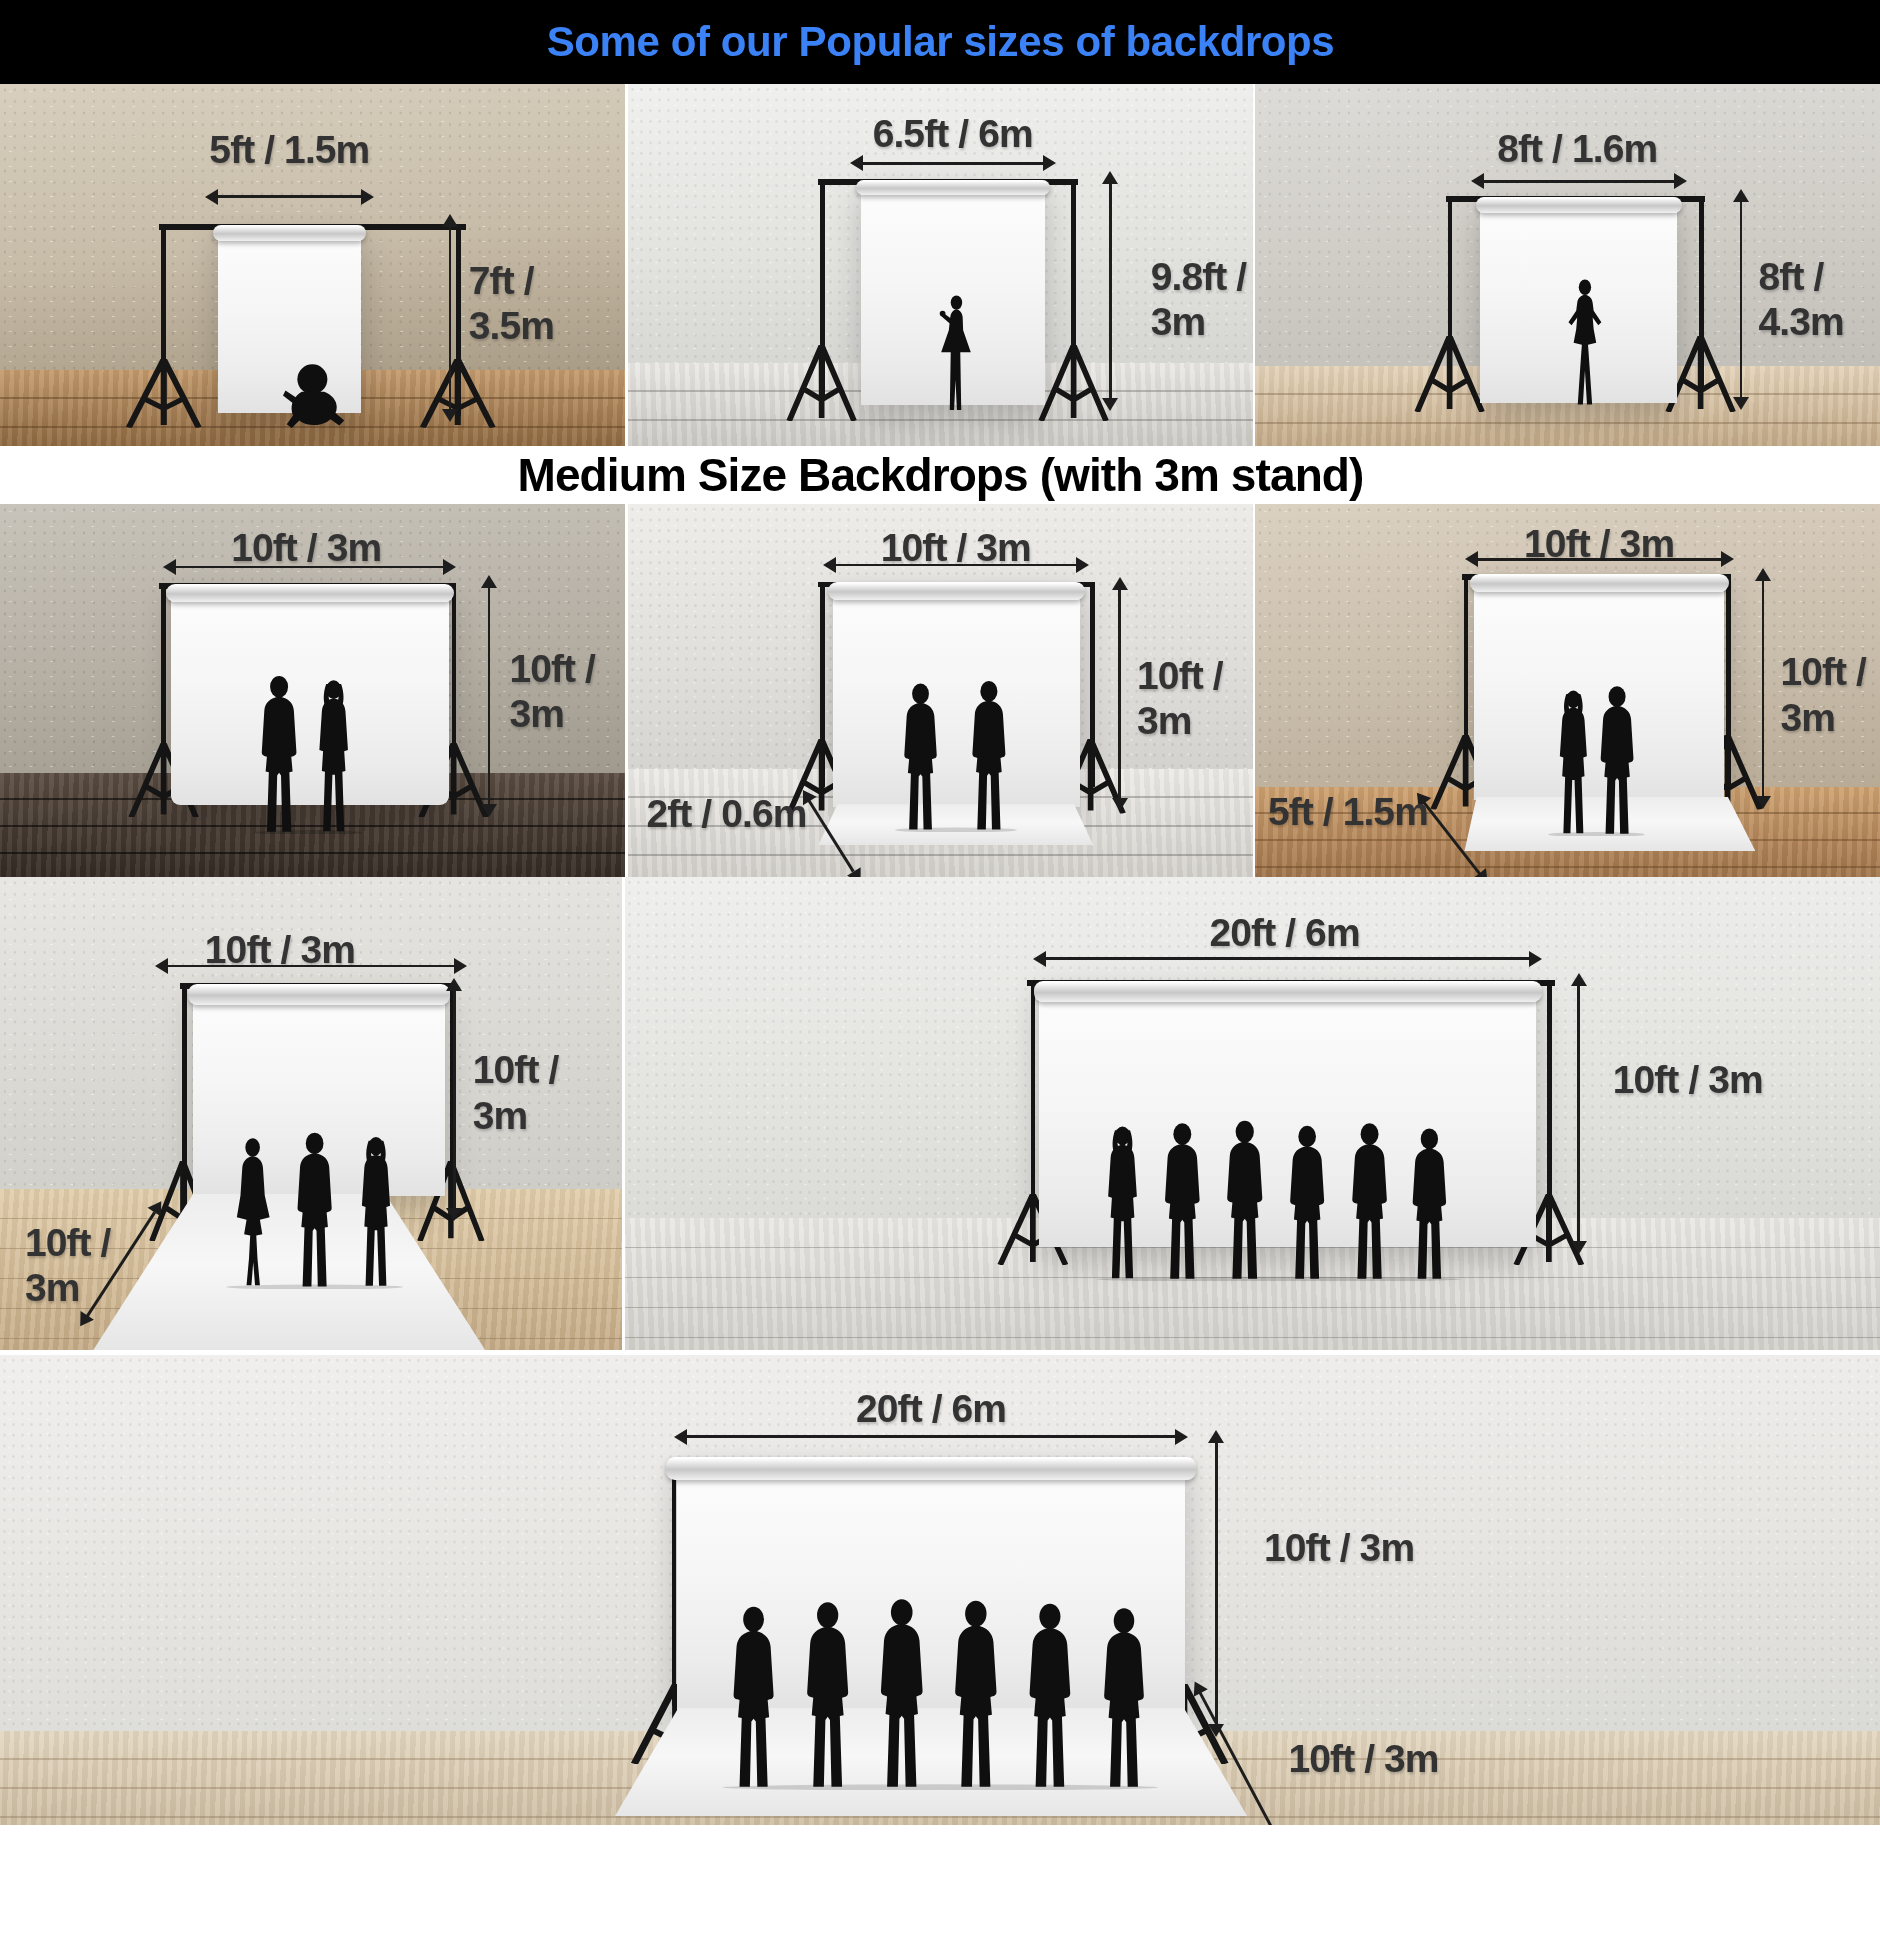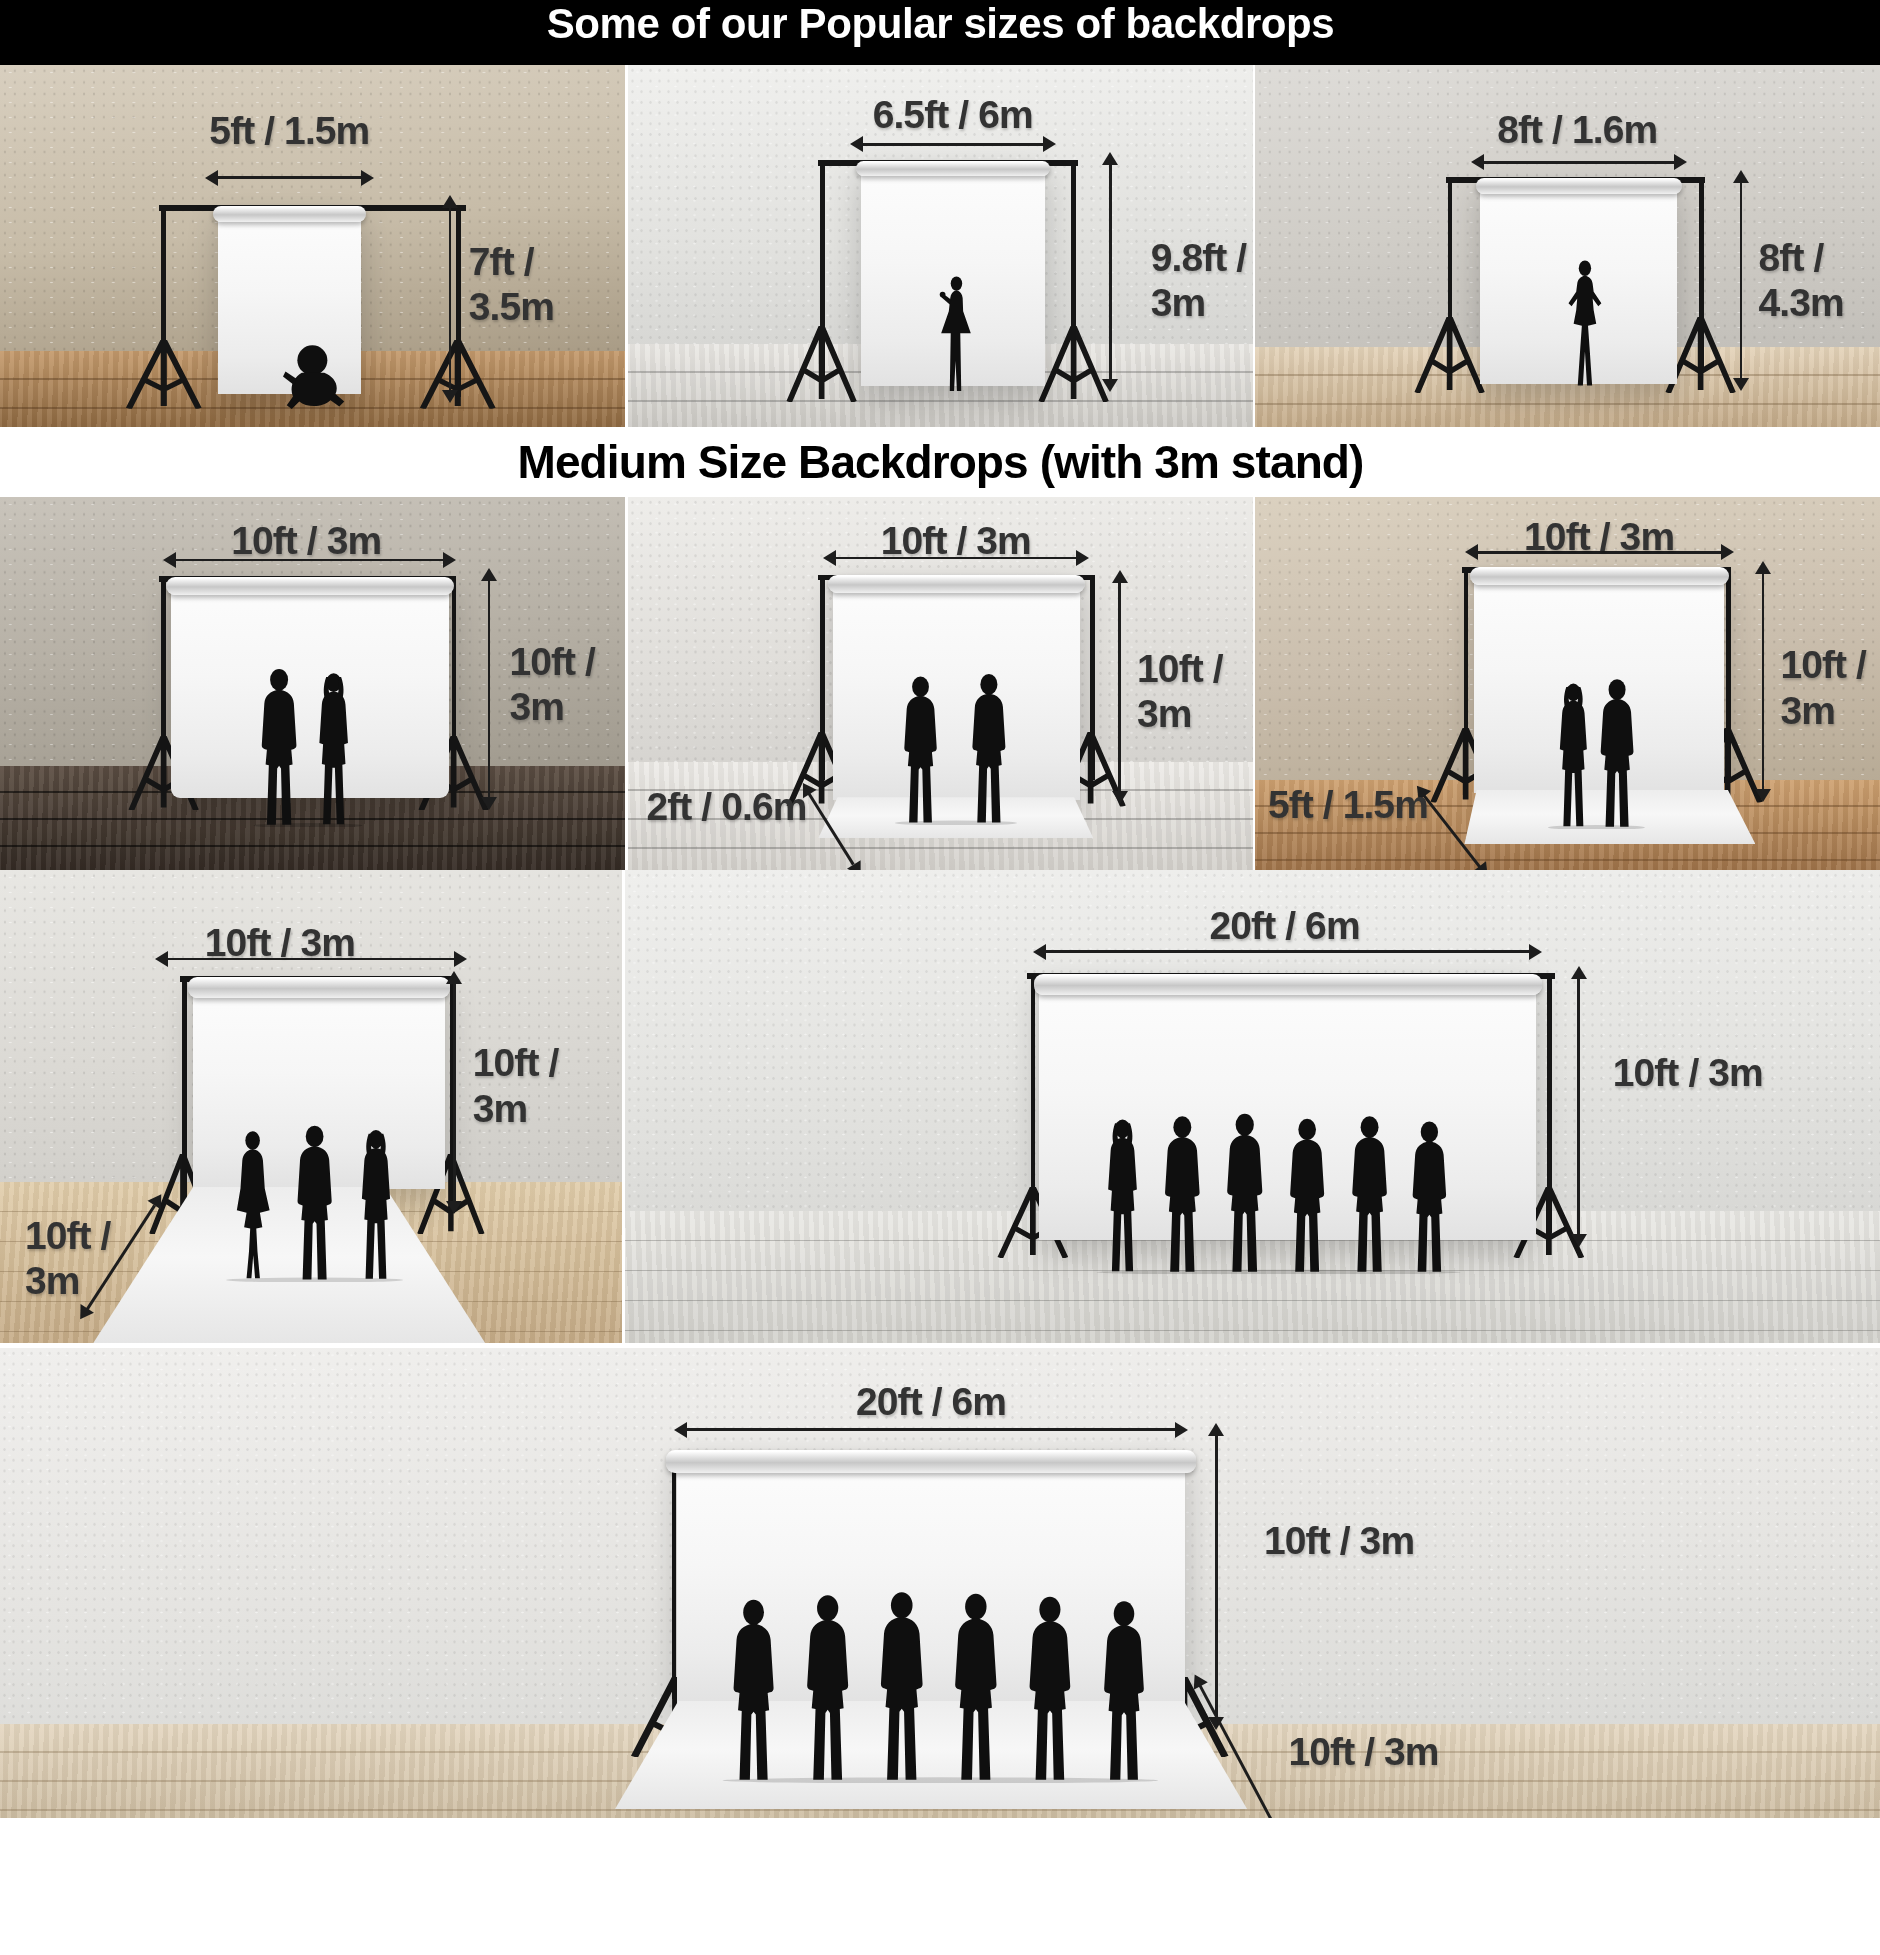--- a/index.html
+++ b/index.html
@@ -1,25 +1,25 @@
 <!DOCTYPE html>
 <html style="font-size:14.3px"><head>
 <meta charset="utf-8">
 <style>
   html,body{margin:0;padding:0;background:#ffffff;}
   .page{position:relative;width:1881px;height:1955px;background:#ffffff;overflow:hidden;
         font-family:"Liberation Sans","DejaVu Sans",sans-serif;}
 
   
-  .header{height:65px;background:#000;color:#ffffff;display:flex;justify-content:center;
+  .header{height:84px;background:#000;color:#3b82f6;display:flex;align-items:center;justify-content:center;
           font-size:42px;font-weight:bold;letter-spacing:-0.4px;}
   .stitle{display:flex;align-items:center;justify-content:center;background:#fff;color:#000;
           font-weight:bold;letter-spacing:-0.9px;}
   .stitle.t1{height:76px;font-size:46px;}
-  .stitle.t2{height:70px;font-size:46px;}
+  .stitle.t2{height:58px;font-size:46px;}
   .stitle.t3{height:61px;font-size:46px;}
 
   
   .row{display:flex;gap:2.7px;background:#fff;}
   .row1{height:362px;}.row2{height:373px;}.row3{height:473px;}
   .row4{height:470px;margin-top:5.4px;}
   .row1 .panel,.row2 .panel{width:625px;}
   .p31{width:622px;}.p32{width:1257px;}.p4{width:1881px;}
   .panel{position:relative;overflow:hidden;flex:0 0 auto;}
 

